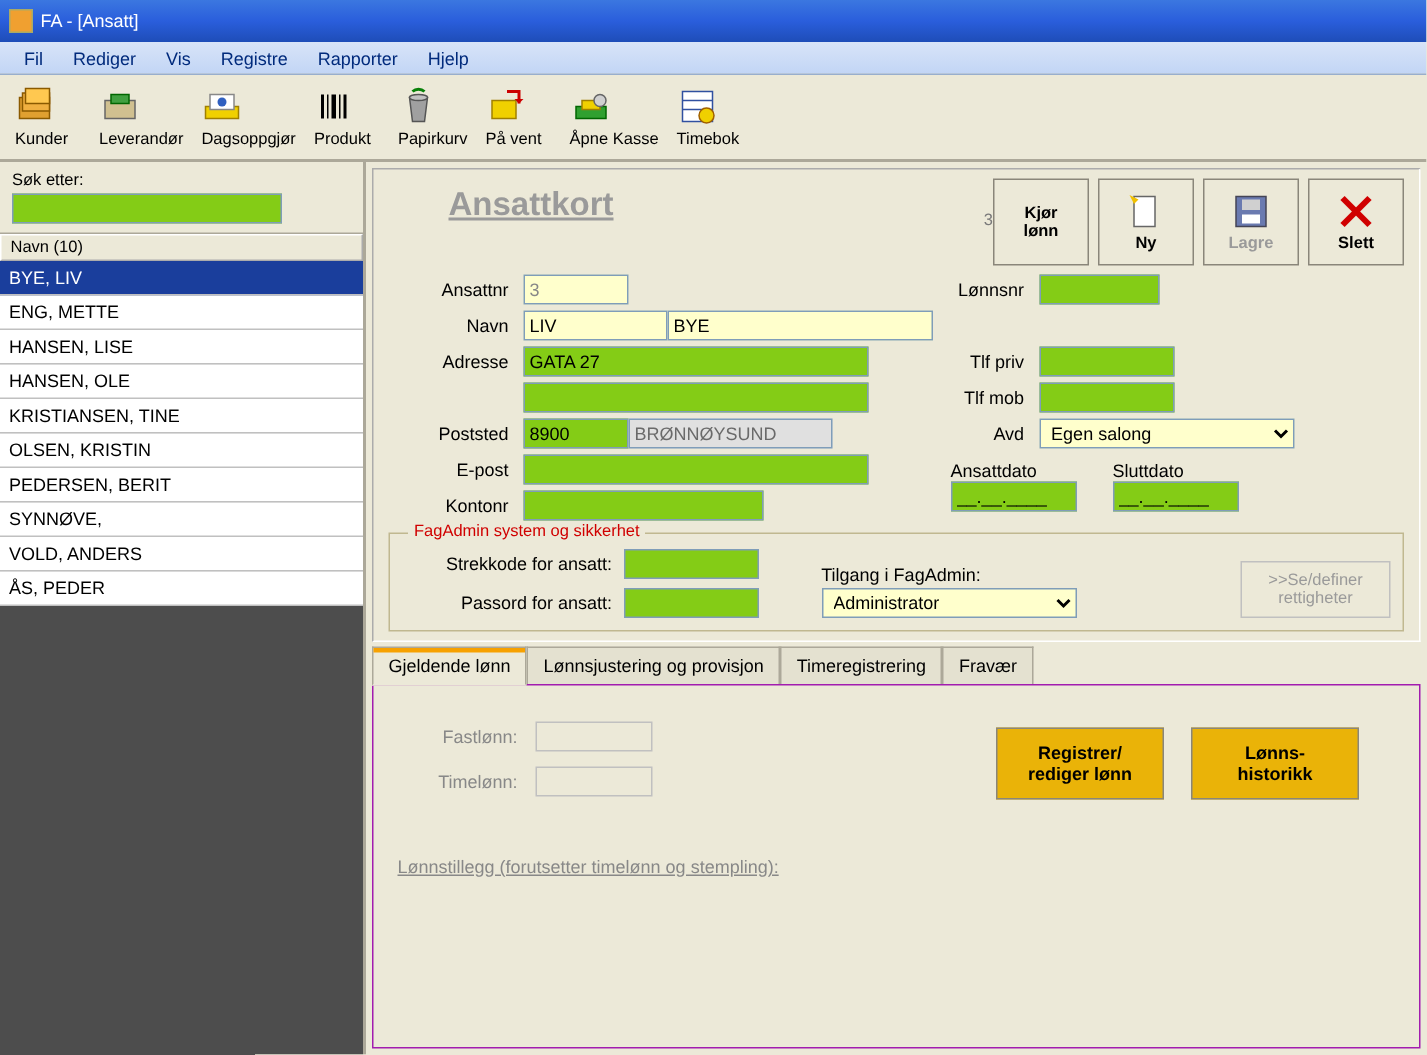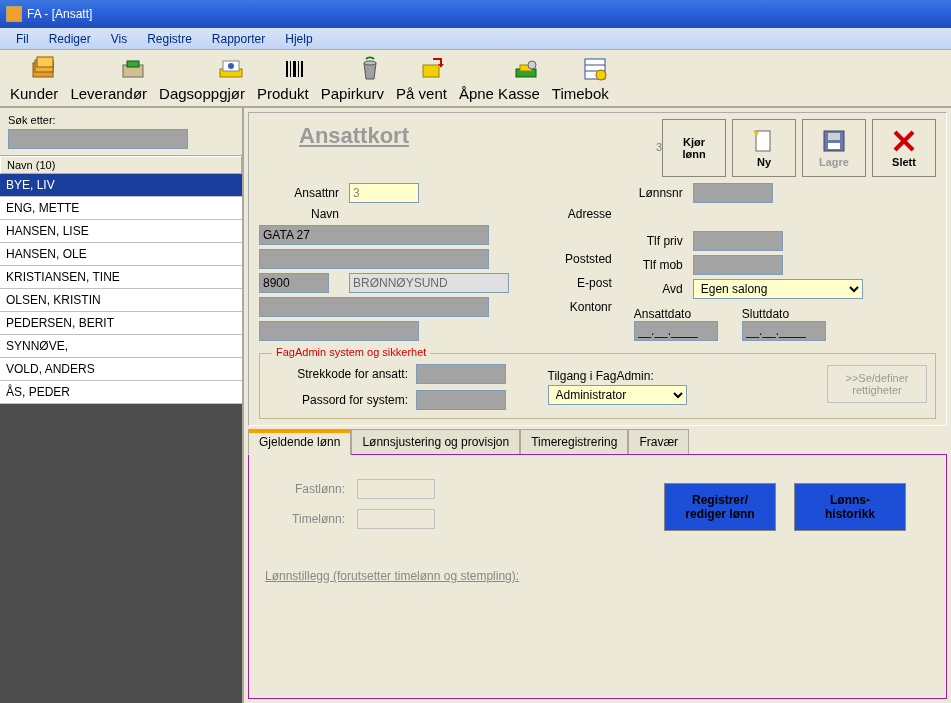--- a/index.html
+++ b/index.html
@@ -5,21 +5,21 @@
 * { box-sizing: border-box; margin: 0; padding: 0; font-family: "Tahoma", "Arial", sans-serif; }
 body { width: 951px; height: 703px; background: #ece9d8; overflow: hidden; }
 
 .titlebar { height: 28px; background: linear-gradient(to bottom, #3b77e0 0%, #2a5edc 50%, #1e4db8 100%); color: #fff; display: flex; align-items: center; padding-left: 6px; font-size: 12px; }
 .titlebar .app-icon { width: 16px; height: 16px; background: #f0a030; margin-right: 5px; border: 1px solid #aa6; }
 
 .menubar { height: 22px; background: linear-gradient(to bottom, #d8e4f8 0%, #c2d5f5 100%); display: flex; align-items: center; padding: 0 6px; font-size: 12px; color: #002a7c; border-bottom: 1px solid #98aecd; }
 .menubar .mitem { padding: 3px 10px; cursor: default; }
 
 .toolbar { height: 58px; background: #ece9d8; display: flex; align-items: center; padding: 2px 4px; border-bottom: 2px solid #aca899; gap: 0; }
-.tbtn { display: flex; flex-direction: column; align-items: flex-end; padding: 2px 6px; font-size: 15px; color: #000; cursor: default; min-width: 56px; }
+.tbtn { display: flex; flex-direction: column; align-items: flex-start; padding: 2px 6px; font-size: 11px; color: #000; cursor: default; min-width: 56px; }
 .tbtn .ticon { width: 28px; height: 28px; margin-bottom: 2px; }
 
 .workspace { display: flex; height: calc(703px - 28px - 22px - 58px); }
 .left-pane { width: 244px; background: #ece9d8; border-right: 2px solid #aca899; display: flex; flex-direction: column; }
 .search-box { padding: 6px 8px; border-bottom: 1px solid #aca899; background: #ece9d8; }
 .search-box label { font-size: 11px; color: #000; display: block; margin-bottom: 3px; }
 .search-box input { width: 180px; height: 20px; border: 1px solid #7f9db9; font-size: 12px; padding: 1px 3px; }
 
 .list-head { background: #ece9d8; padding: 2px 6px; font-size: 11px; border: 1px outset #fff; }
 .namelist { flex: 1; background: #4d4d4d; overflow-y: auto; }
@@ -33,21 +33,21 @@
 .card-title { font-size: 22px; font-weight: bold; color: #9a9a9a; text-decoration: underline; padding: 4px 30px 4px 40px; flex: 1; }
 .idnum { font-size: 11px; color: #7a7a7a; margin-left: 4px; align-self: flex-end; }
 
 .action-btns { display: flex; gap: 6px; }
 .abtn { width: 64px; height: 58px; background: #ece9d8; border: 1px solid #8a867a; display: flex; flex-direction: column; align-items: center; justify-content: center; font-size: 11px; font-weight: bold; cursor: default; }
 .abtn.disabled { color: #9a9a9a; }
 .abtn .aicon { width: 26px; height: 26px; margin-bottom: 2px; }
 
 .form-grid { display: grid; grid-template-columns: 90px 1fr; row-gap: 4px; align-items: center; font-size: 12px; }
 .form-grid .lbl { text-align: right; padding-right: 10px; color: #000; }
-.fld { height: 20px; border: 1px solid #7f9db9; font-size: 12px; padding: 1px 3px; background: #a3a3a3; }
+.fld { height: 20px; border: 1px solid #7f9db9; font-size: 12px; padding: 1px 3px; background: #84cc16; }
 .fld.yellow { background: #ffffcc; }
 .fld.gray { background: #e0e0e0; color: #6a6a6a; }
 select.fld { background: #ffffcc; }
 
 .cols { display: flex; gap: 12px; }
 .cols .formL { flex: 1.2; }
 .cols .formR { flex: 1; }
 
 .two-col-row { display: flex; align-items: center; gap: 4px; margin-bottom: 4px; font-size: 12px; }
 .two-col-row .lbl2 { width: 55px; text-align: right; padding-right: 6px; }
@@ -65,21 +65,21 @@
 .tab.active { background: #ece9d8; border-bottom: 1px solid #ece9d8; z-index: 2; }
 .tab:not(.active) { background: #e4e1d0; }
 .tab-orange { position: absolute; left: 0; right: 0; top: 0; height: 3px; background: #f7a100; }
 
 .tab-content { flex: 1; background: #ece9d8; border: 1px solid #a21caf; padding: 24px 16px; position: relative; }
 .pay-row { display: flex; align-items: center; gap: 12px; font-size: 12px; color: #888; margin-bottom: 10px; }
 .pay-row .plbl { width: 80px; text-align: right; }
 .pay-row .pfld { width: 78px; height: 20px; border: 1px solid #c0c0c0; background: #ece9d8; }
 
 .pay-btns { position: absolute; right: 40px; top: 28px; display: flex; gap: 18px; }
-.pbtn { width: 112px; height: 48px; background: #1d4ed8; border: 1px solid #8a867a; font-size: 12px; font-weight: bold; white-space: pre-line; }
+.pbtn { width: 112px; height: 48px; background: #eab308; border: 1px solid #8a867a; font-size: 12px; font-weight: bold; white-space: pre-line; }
 
 .pay-link { color: #888; text-decoration: underline; font-size: 12px; margin-top: 30px; display: inline-block; }
 
 svg { display: block; }
 </style>
 </head>
 <body>
 
 <div class="titlebar">
   <div class="app-icon"></div>
@@ -223,31 +223,35 @@
         </div>
       </div>
 
       <div class="cols">
         <div class="formL">
           <div class="form-grid">
             <div class="lbl">Ansattnr</div>
             <div><input class="fld yellow" style="width: 70px; color: rgb(136, 136, 136);" value="3"></div>
 
             <div class="lbl">Navn</div>
+            <div style="display:flex;gap:0">
+              <input class="fld yellow" style="width: 96px;" value="LIV">
+              <input class="fld yellow" style="flex: 1 1 0%;" value="BYE">
+            </div>
 
             <div class="lbl">Adresse</div>
             <div><input class="fld" style="width: 230px;" value="GATA 27"></div>
 
             <div class="lbl"></div>
             <div><input class="fld" style="width: 230px;" value=""></div>
 
             <div class="lbl">Poststed</div>
             <div style="display:flex;gap:0">
               <input class="fld" style="width: 70px;" value="8900">
-              <input class="fld gray" style="width: 160px; margin-left: 20px;" readonly="" value="BRØNNØYSUND">
+              <input class="fld gray" style="width: 136px;" readonly="" value="BRØNNØYSUND">
             </div>
 
             <div class="lbl">E-post</div>
             <div><input class="fld" style="width: 230px;" value=""></div>
 
             <div class="lbl">Kontonr</div>
             <div><input class="fld" style="width: 160px;" value=""></div>
           </div>
         </div>
 
@@ -279,35 +283,35 @@
             <div>
               <div class="lbl3">Sluttdato</div>
               <input class="fld" style="width: 84px;" value="__.__.____">
             </div>
           </div>
         </div>
       </div>
 
       <div class="sec-fieldset">
         <div class="legend">FagAdmin system og sikkerhet</div>
-        <div style="display:flex;gap:22px;align-items:center">
+        <div style="display:flex;gap:22px;align-items:flex-end">
           <div style="flex:1">
             <div class="sec-row">
               <div class="slbl">Strekkode for ansatt:</div>
               <input class="fld" style="width: 90px;" value="">
             </div>
             <div class="sec-row">
-              <div class="slbl">Passord for system:</div>
+              <div class="slbl">Passord for ansatt:</div>
               <input class="fld" type="password" style="width: 90px;" value="">
             </div>
           </div>
           <div style="flex:1">
             <div class="sec-row" style="flex-direction:column;align-items:flex-start;gap:2px">
               <div class="slbl2">Tilgang i FagAdmin:</div>
-              <select class="fld" style="width:139px">
+              <select class="fld" style="width:170px">
                 <option>Administrator</option>
               </select>
             </div>
           </div>
           <button class="rights-btn" style="white-space:pre-line">&gt;&gt;Se/definer
 rettigheter</button>
         </div>
       </div>
     </div>
 

